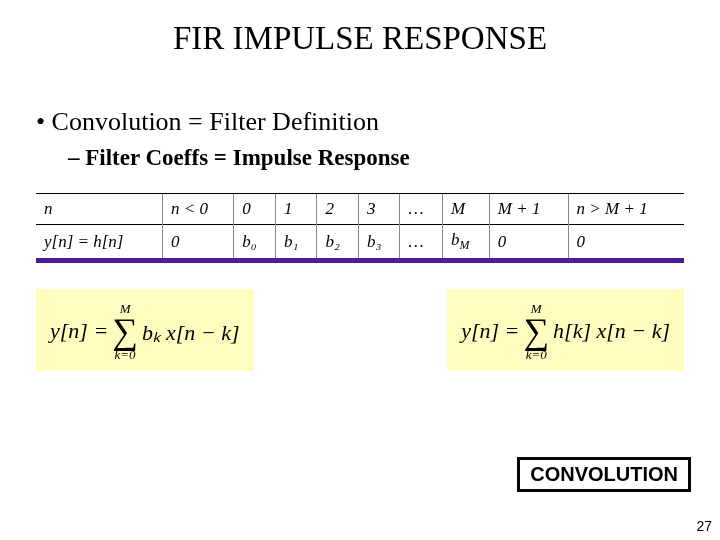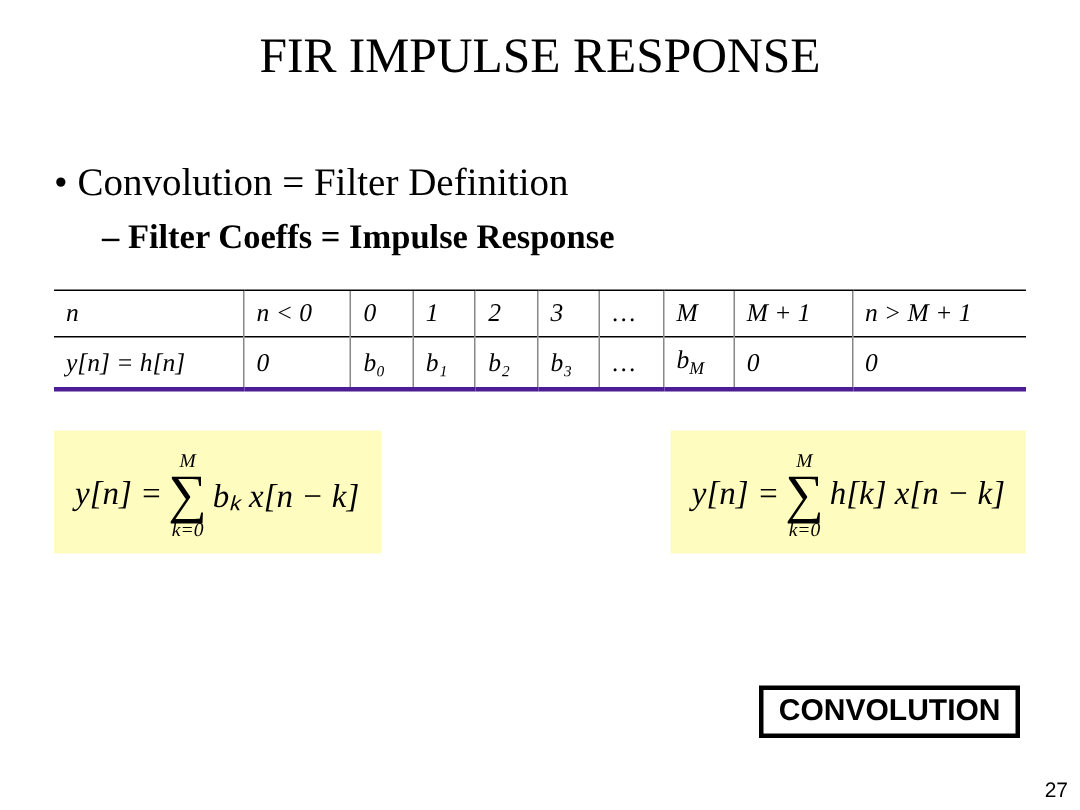--- a/index.html
+++ b/index.html
@@ -51,21 +51,21 @@
     text-align: left;
     font-style: italic;
     white-space: nowrap;
   }
   table.data tr td:first-child {
     text-align: left;
     border-left: none;
     width: 110px;
   }
   table.data tr:last-child td {
-    border-bottom: 3px solid #4c1d95;
+    border-bottom: 5px solid #4c1d95;
   }
 
   .eqrow {
     display: flex;
     justify-content: space-between;
     margin-top: 26px;
     gap: 20px;
   }
   .eqbox {
     background: #fffcbf;
@@ -81,21 +81,21 @@
     align-items: center;
     line-height: 1;
     margin: 0 4px;
     vertical-align: middle;
   }
   .sumwrap .lim { font-size: 13px; font-style: italic; }
   .sumwrap .sigma { font-size: 36px; line-height: 0.9; }
 
   .convlabel {
     position: absolute;
-    right: 40px;
+    right: 29px;
     bottom: 48px;
     border: 3px solid #000;
     font-family: Arial, sans-serif;
     font-weight: bold;
     font-size: 20px;
     padding: 3px 10px;
     background: #fff;
   }
   .pagenum {
     position: absolute;

